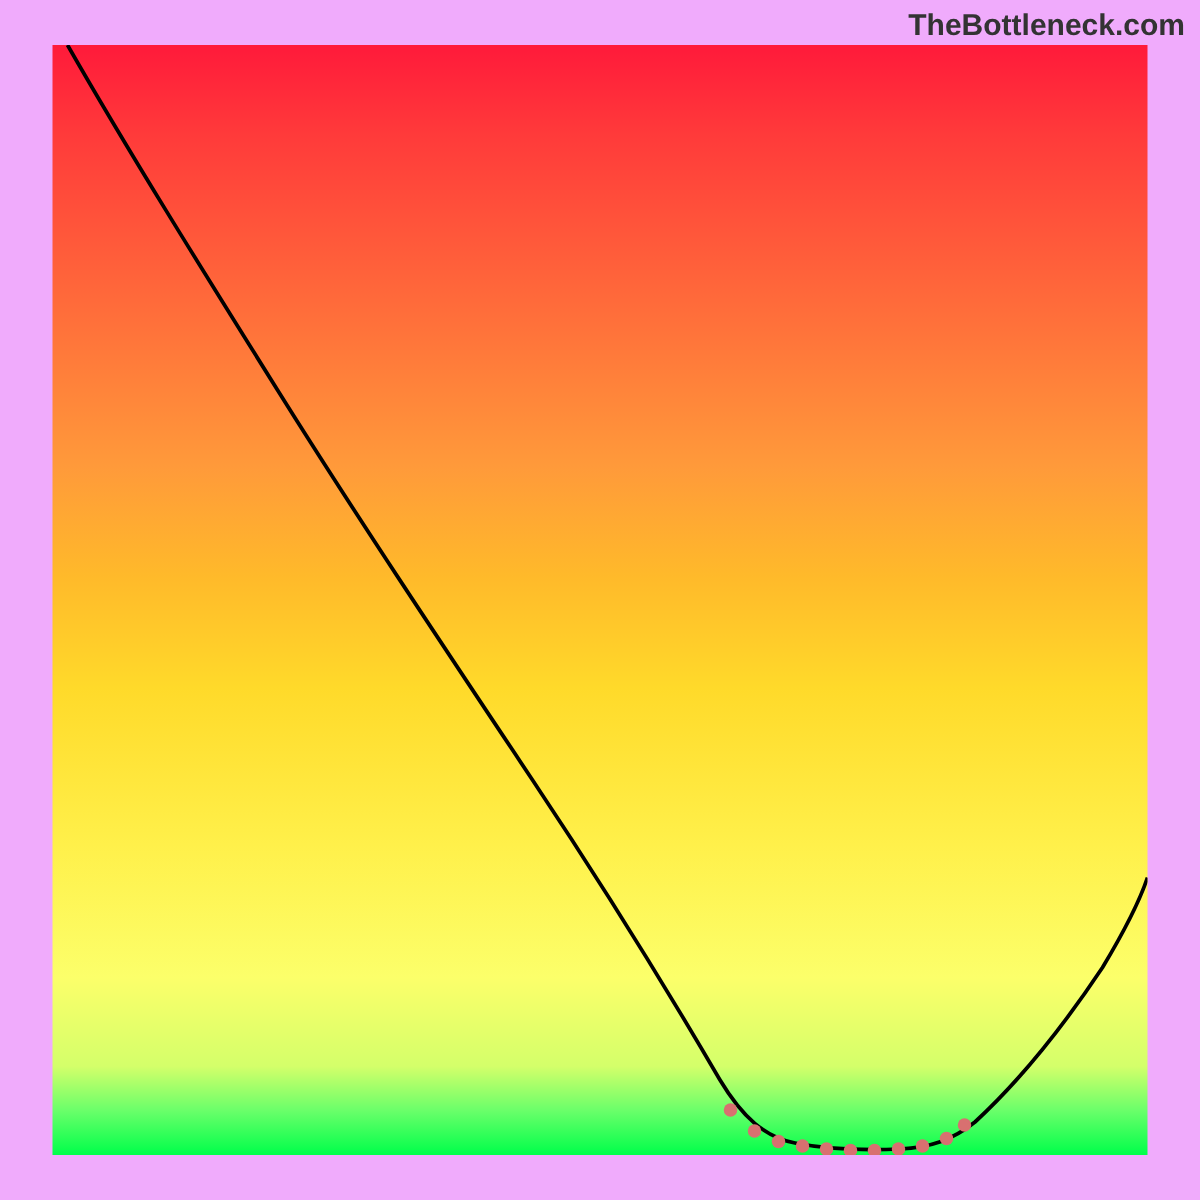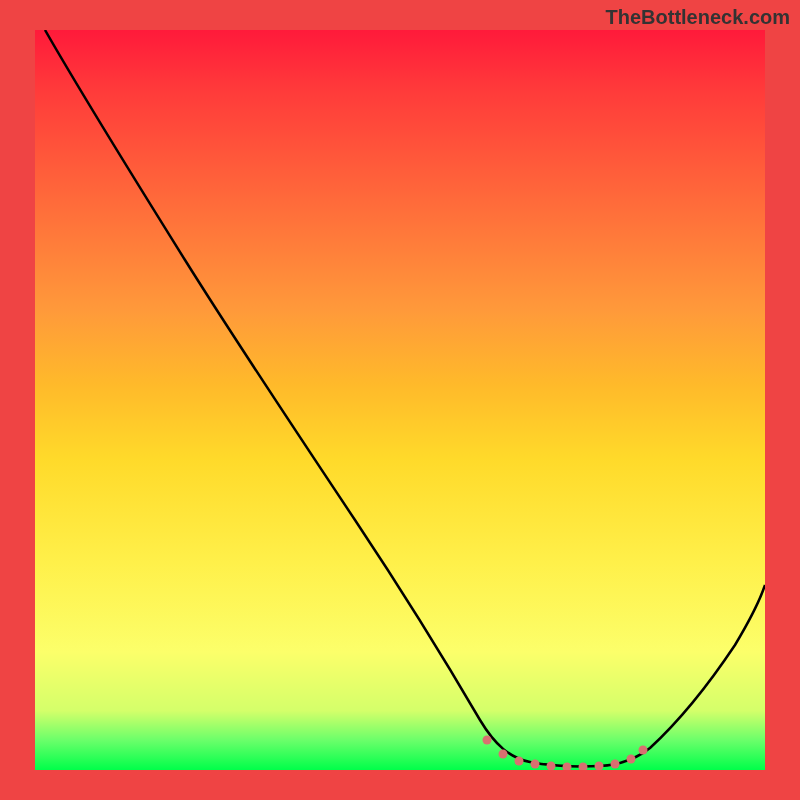--- a/index.html
+++ b/index.html
@@ -8,21 +8,21 @@
     background: #000;
     width: 800px;
     height: 800px;
     overflow: hidden;
     font-family: Arial, sans-serif;
   }
   .container {
     width: 800px;
     height: 800px;
     position: relative;
-    background: #ef4444;
+    background: #f0abfc;
   }
   .watermark {
     position: absolute;
     top: 6px;
     right: 10px;
     color: #333;
     font-size: 20px;
     font-weight: bold;
     z-index: 10;
   }

